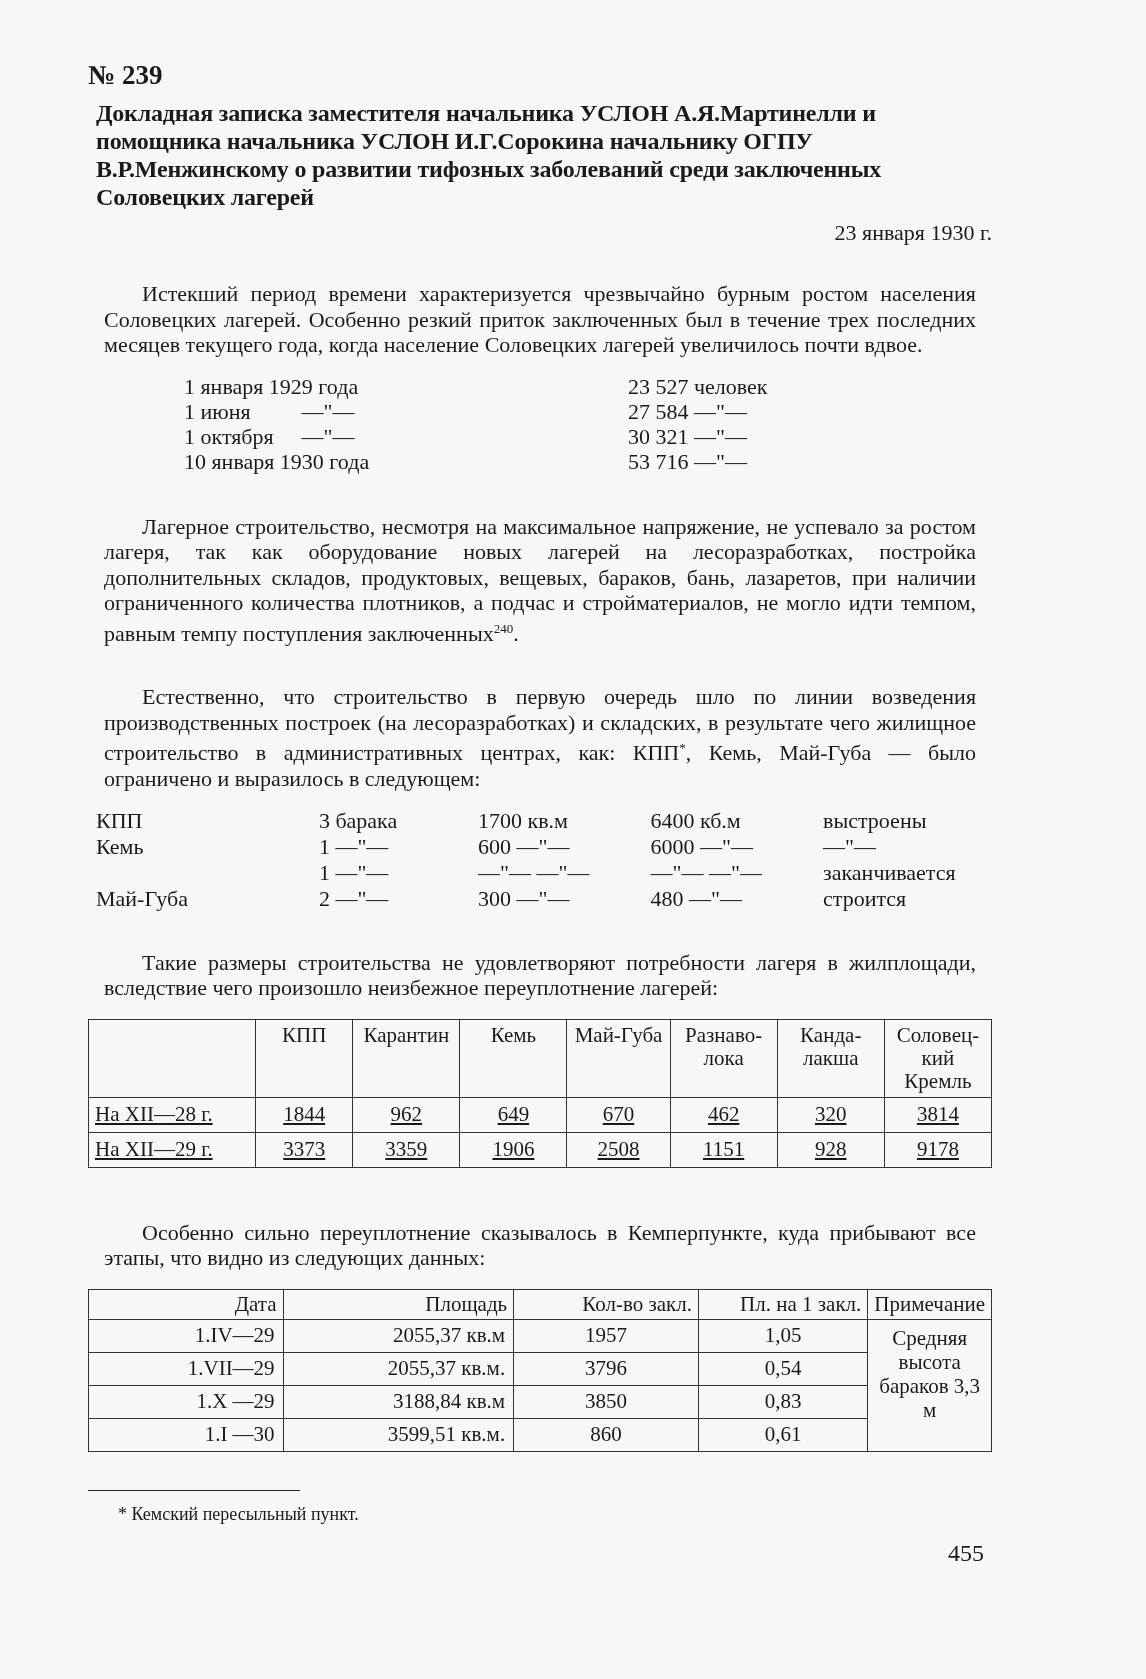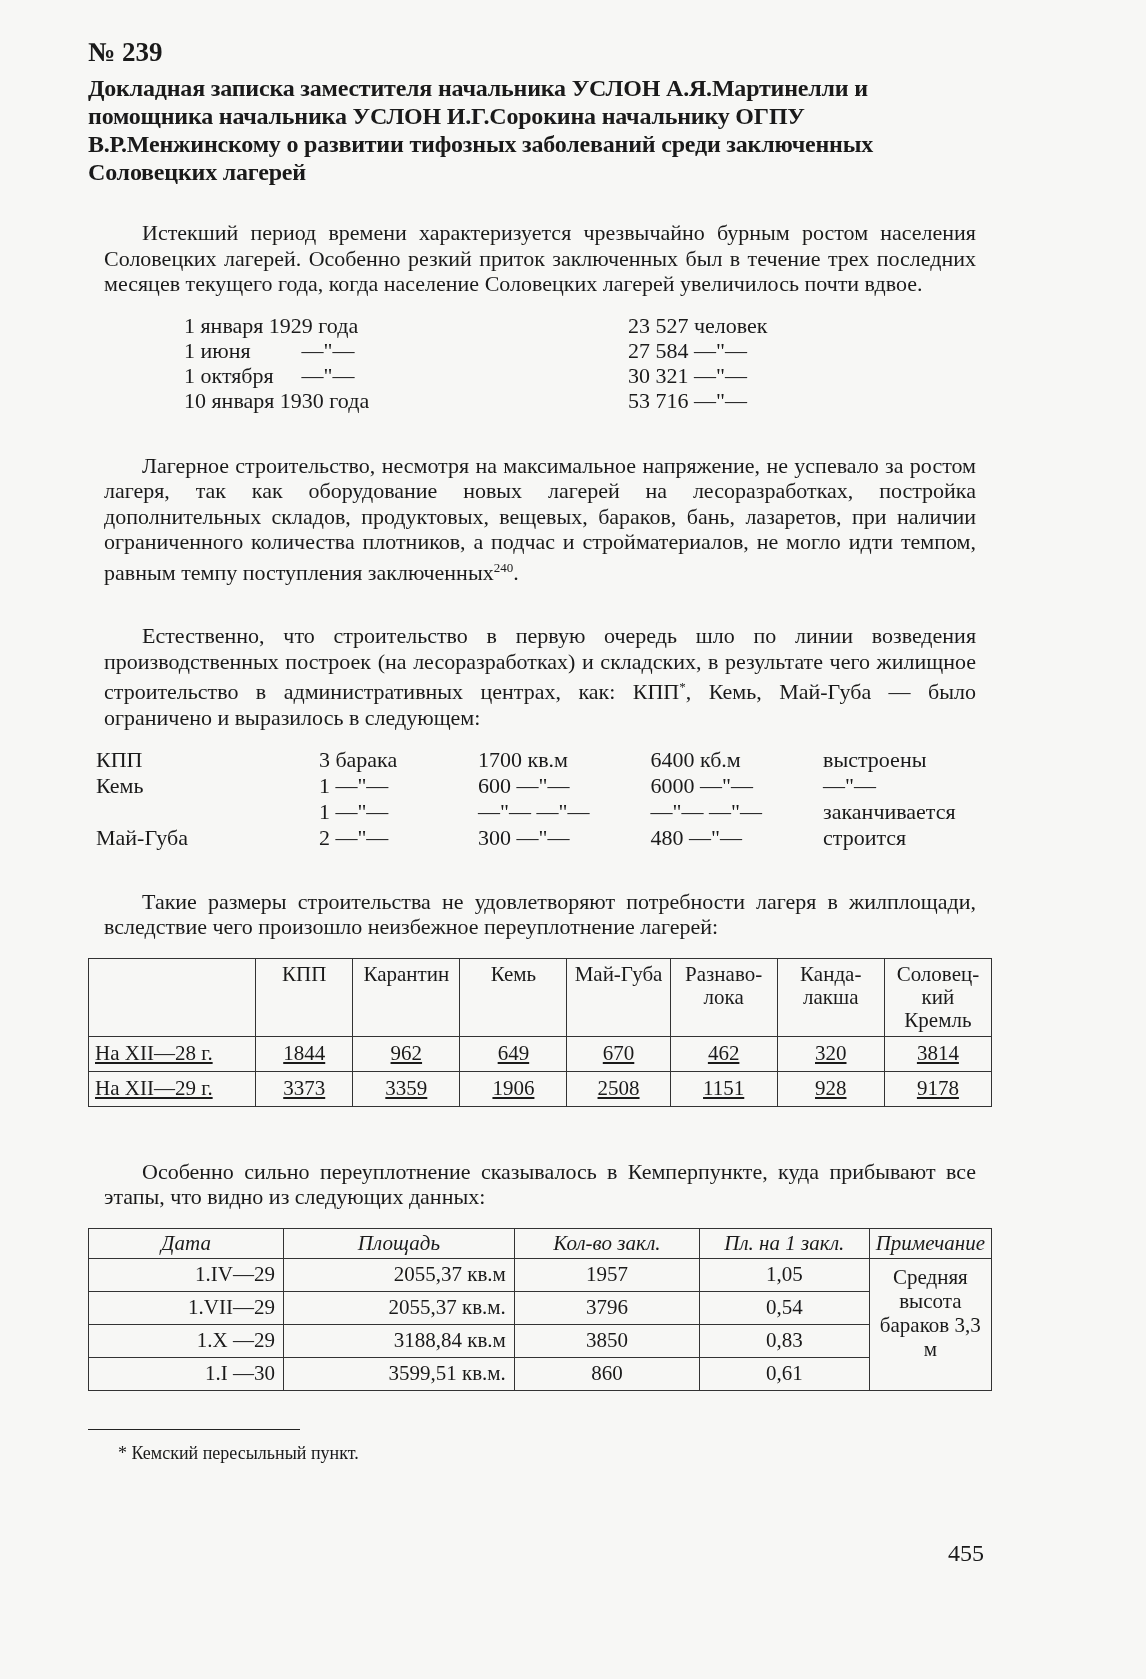--- a/index.html
+++ b/index.html
@@ -4,29 +4,29 @@
 <style>
   html, body { margin: 0; padding: 0; }
   body {
     width: 1146px; height: 1679px;
     background: #f7f7f5;
     color: #1a1a1a;
     font-family: "Liberation Serif", "DejaVu Serif", serif;
     position: relative;
     overflow: hidden;
   }
-  .page { position: absolute; left: 88px; top: 36px; width: 904px; }
+  .page { position: absolute; left: 88px; top: 59px; width: 904px; }
   .doc-number {
     font-family: "Liberation Serif", serif;
     font-weight: bold; font-size: 27px; line-height: 32px;
     margin: 0 0 6px 0;
   }
   .doc-title {
     font-weight: bold; font-size: 24px; line-height: 28px;
-    margin: 0; letter-spacing: -0.2px;
+    margin: 8px; letter-spacing: -0.2px;
   }
   .doc-date { text-align: right; font-size: 22px; line-height: 28px; margin-top: 4px; }
   p.body {
     font-size: 22px; line-height: 25.5px; margin: 16px;
     text-align: justify; text-indent: 38px;
   }
   .gap1 { height: 18px; }
   .pop-table { margin: 4px 0 0 96px; border-collapse: collapse; font-size: 22px; line-height: 25px; }
   .pop-table td { padding: 0; vertical-align: top; }
   .pop-table td.c1 { width: 444px; }
@@ -39,35 +39,36 @@
   table.grid {
     border-collapse: collapse; font-size: 21px; line-height: 23px;
     border: 1.5px solid #222;
   }
   table.grid th, table.grid td { border: 1px solid #333; font-weight: normal; }
   .camps { margin-top: 18px; width: 904px; }
   .camps th { vertical-align: top; padding: 4px 3px; text-align: center; }
   .camps td { padding: 4px 6px; text-align: center; height: 26px; text-decoration: underline; }
   .camps td.rowlbl { text-align: left; }
   .kpp-table { margin-top: 18px; width: 904px; }
-  .kpp-table th { padding: 3px 6px; text-align: center; font-style: italic; }
+  .kpp-table th { padding: 3px 6px; text-align: right; }
   .kpp-table td { padding: 2px 8px; height: 28px; }
   .kpp-table td.l { text-align: right; }
   .kpp-table td.c { text-align: center; }
   .kpp-table td.note { vertical-align: top; text-align: center; line-height: 24px; padding-top: 6px; }
   .fn-rule { width: 212px; border-top: 1.5px solid #222; margin: 38px 0 0 0; }
   .footnote { font-size: 18px; line-height: 22px; margin: 12px 0 0 30px; }
   .page-num { position: absolute; left: 948px; top: 1540px; font-size: 24px; }
 </style>
 </head>
 <body>
 
 <div class="page">
   <div class="doc-number">№ 239</div>
   <h1 class="doc-title">Докладная записка заместителя начальника УСЛОН А.Я.Мартинелли и помощника начальника УСЛОН И.Г.Сорокина начальнику ОГПУ В.Р.Менжинскому о развитии тифозных заболеваний среди заключенных Соловецких лагерей</h1>
+  <div class="doc-date">23 января 1930 г.</div>
   <div class="gap1"></div>
 
   <p class="body">Истекший период времени характеризуется чрезвычайно бурным ростом населения Соловецких лагерей. Особенно резкий приток заключенных был в течение трех последних месяцев текущего года, когда население Соловецких лагерей увеличилось почти вдвое.</p>
 
   <table class="pop-table">
     <tbody>
       <tr>
         <td class="c1"><span class="lbl">1 января 1929 года</span> <span></span></td>
         <td>23 527 человек</td>
       </tr>

